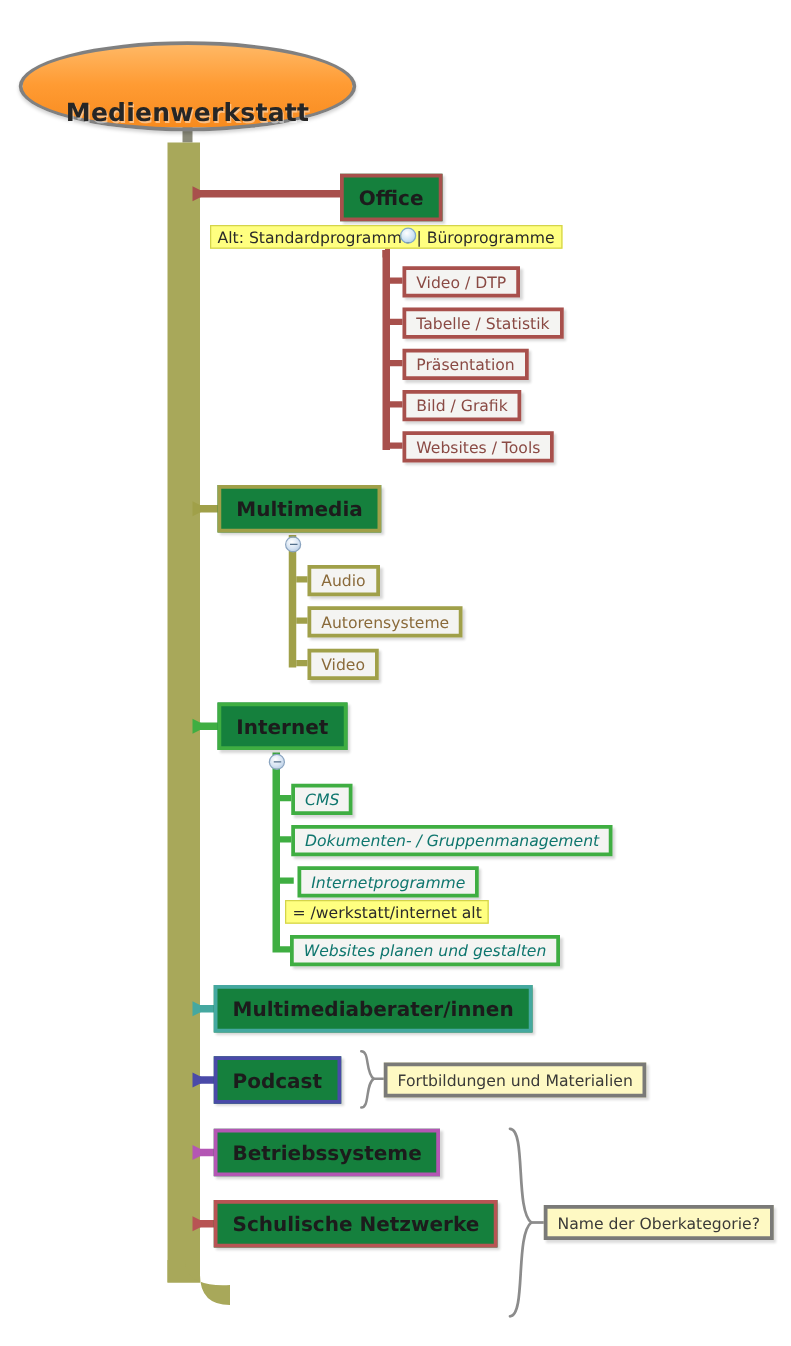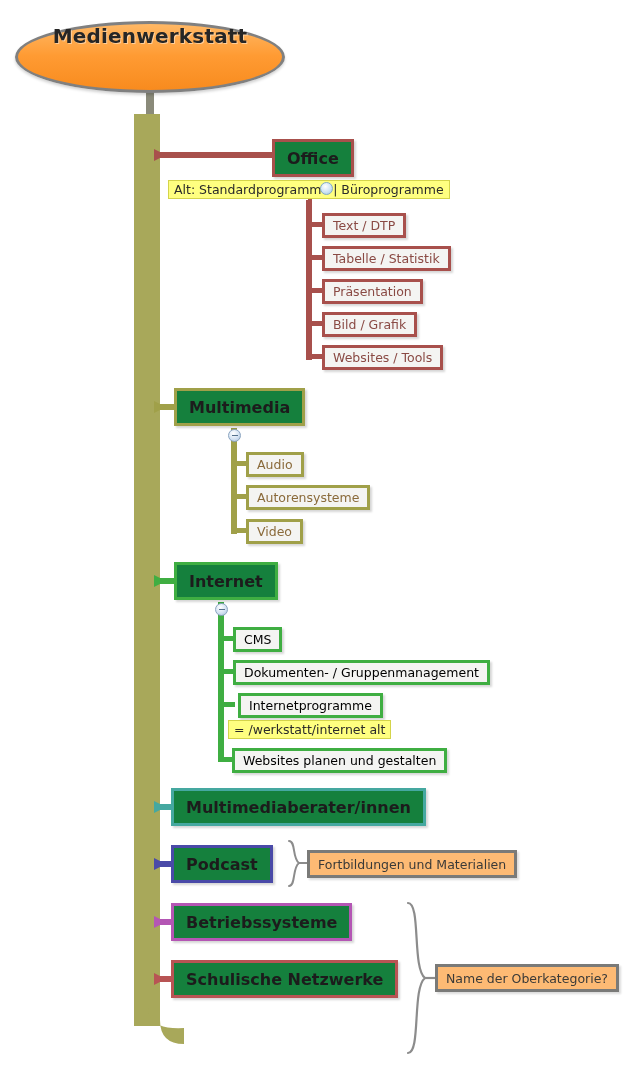--- a/index.html
+++ b/index.html
@@ -6,26 +6,26 @@
   html,body{margin:0;padding:0;background:#ffffff;}
   body{
     font-family:"DejaVu Sans","Liberation Sans",sans-serif;
     width:633px;height:1077px;position:relative;overflow:hidden;
   }
   #canvas{position:absolute;left:0;top:0;width:633px;height:1077px;}
   svg.layer{position:absolute;left:0;top:0;width:633px;height:1077px;pointer-events:none;}
 
   
   .root-ellipse{
-    position:absolute;left:15px;top:21px;width:270px;height:72px;
+    position:absolute;left:15px;top:33px;width:270px;height:72px;
     border-radius:50%;
     background:linear-gradient(to bottom,#ffb865 0%,#ff9b33 48%,#f88b1e 100%);
     border:3px solid #808080;
     box-sizing:border-box;
-    display:flex;align-items:flex-start;justify-content:center;
+    display:flex;align-items:flex-end;justify-content:center;
     box-shadow:0 2px 3px rgba(0,0,0,.18);
   }
   .root-ellipse .lbl{
     font-size:20px;font-weight:bold;color:#262626;
     letter-spacing:.2px;
     text-shadow:1px 1px 0 rgba(255,255,255,.45);
   }
 
   
   .node{
@@ -55,35 +55,35 @@
   
   .c-red   {border-color:#a8504c;}
   .c-olive {border-color:#a0a049;}
   .c-green {border-color:#3fae42;}
   .c-teal  {border-color:#45a8a0;}
   .c-blue  {border-color:#4a4aa8;}
   .c-purple{border-color:#b456b4;}
   .c-darkred{border-color:#b85454;}
 
   .node.leaf.c-olive .lbl{color:#8a6a3a;}
-  .node.leaf.c-green .lbl{color:#000000;}
+  .node.leaf.c-green .lbl{color:#0f766e;font-style:italic;}
 
   
   .note-yellow{
     position:absolute;box-sizing:border-box;
     background:#ffff80;border:1px solid #d4d44a;
     padding:1px 5px;height:19px;
     display:flex;align-items:center;
     font-size:12.5px;color:#2a2a2a;white-space:nowrap;
   }
 
   
   .callout{
     position:absolute;box-sizing:border-box;
-    background:#fdba74;border:3px solid #7a7a78;
+    background:#fef9c3;border:3px solid #7a7a78;
     padding:0 8px;height:28px;
     display:flex;align-items:center;
     font-size:12.5px;color:#3a3a38;white-space:nowrap;
     box-shadow:2px 2px 2px rgba(0,0,0,.14);
   }
 
   
   .collapse-btn{
     position:absolute;width:13px;height:13px;border-radius:50%;
     background:radial-gradient(circle at 40% 32%,#ffffff 0%,#d4e2f2 55%,#a8c0dc 100%);
@@ -174,21 +174,21 @@
   <div class="node main c-red" style="left:272px;top:139px;">
     <span class="lbl">Office</span>
   </div>
 
   <div class="note-yellow" style="left:168px;top:180px;">
     <span>Alt: Standardprogramme | Büroprogramme</span>
   </div>
   <div class="note-pin" style="left:320px;top:182px;"></div>
 
   <div class="node leaf c-red" style="left:322px;top:213px;">
-    <span class="lbl">Text / DTP</span>
+    <span class="lbl">Video / DTP</span>
   </div>
   <div class="node leaf c-red" style="left:322px;top:246px;">
     <span class="lbl">Tabelle / Statistik</span>
   </div>
   <div class="node leaf c-red" style="left:322px;top:279px;">
     <span class="lbl">Präsentation</span>
   </div>
   <div class="node leaf c-red" style="left:322px;top:312px;">
     <span class="lbl">Bild / Grafik</span>
   </div>

